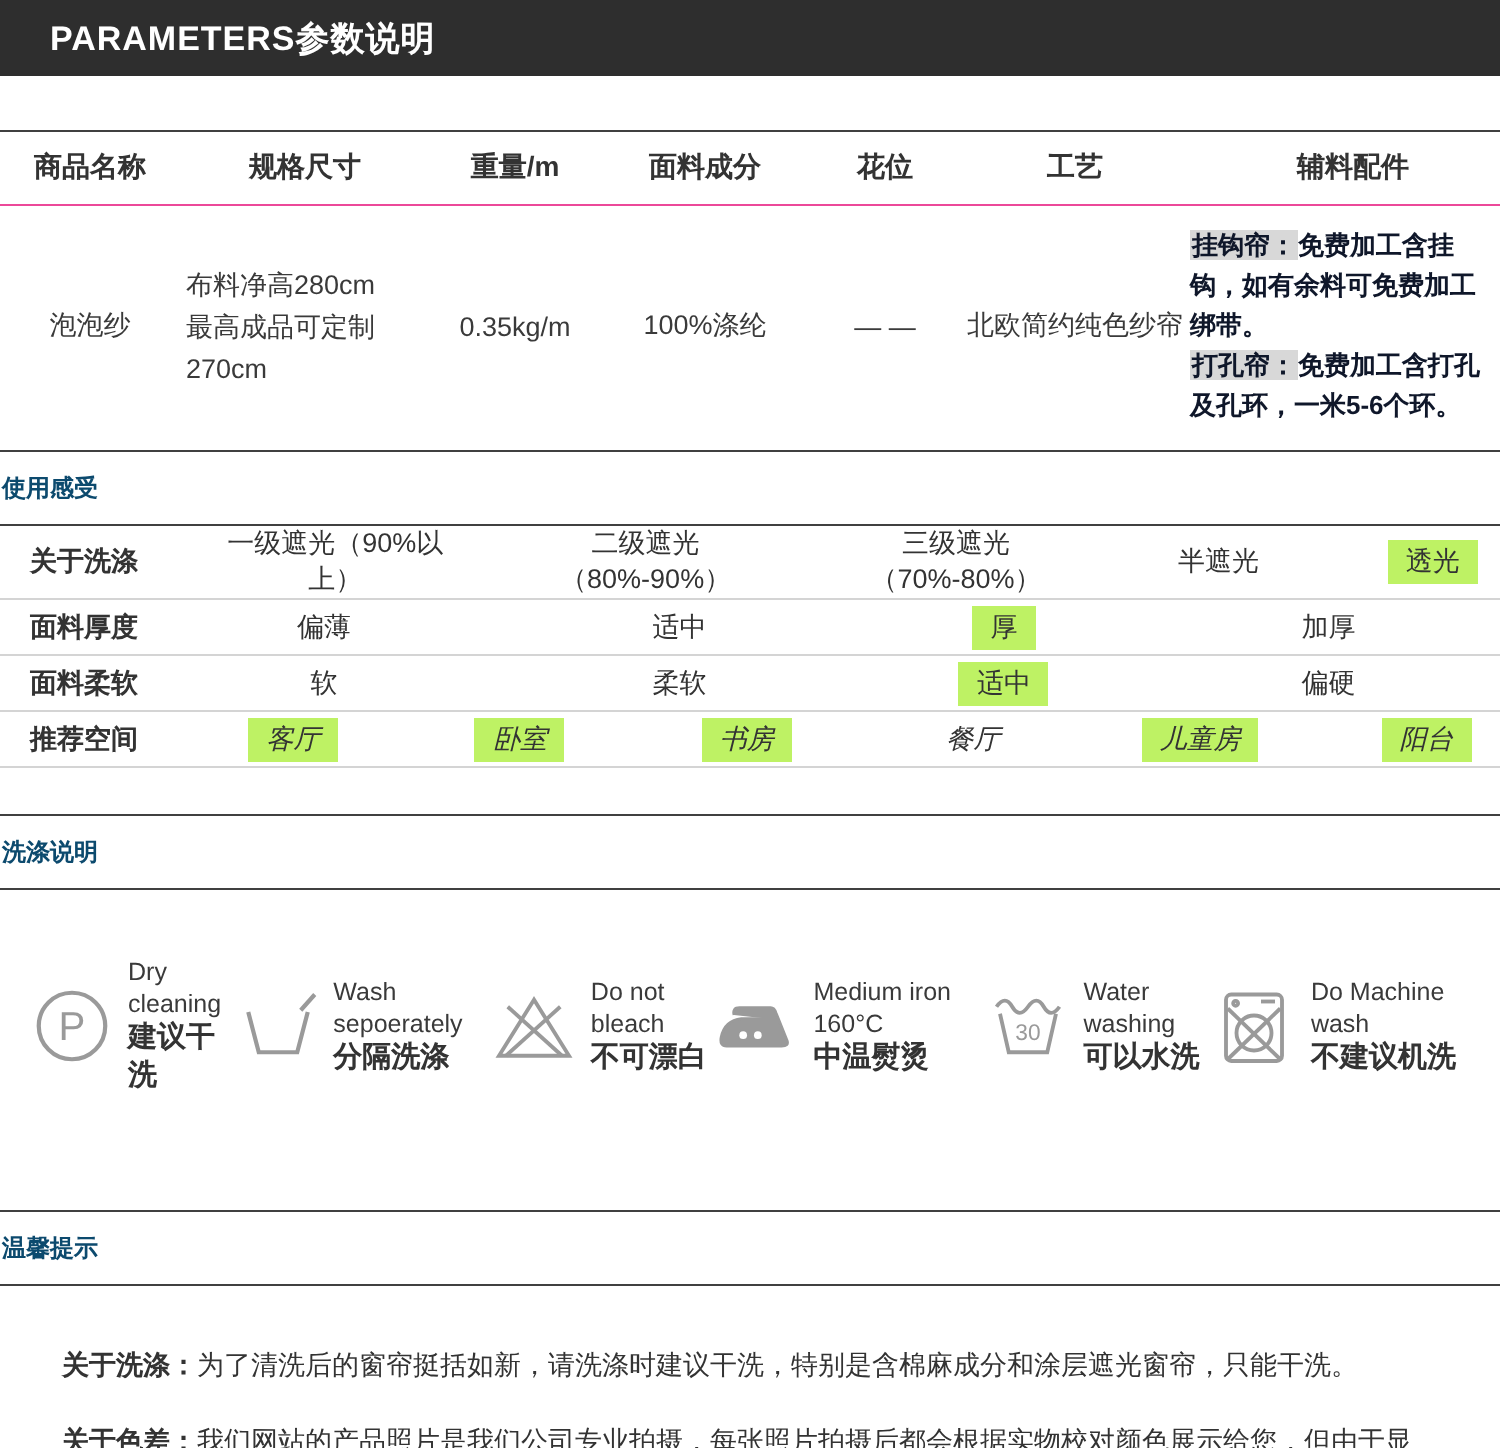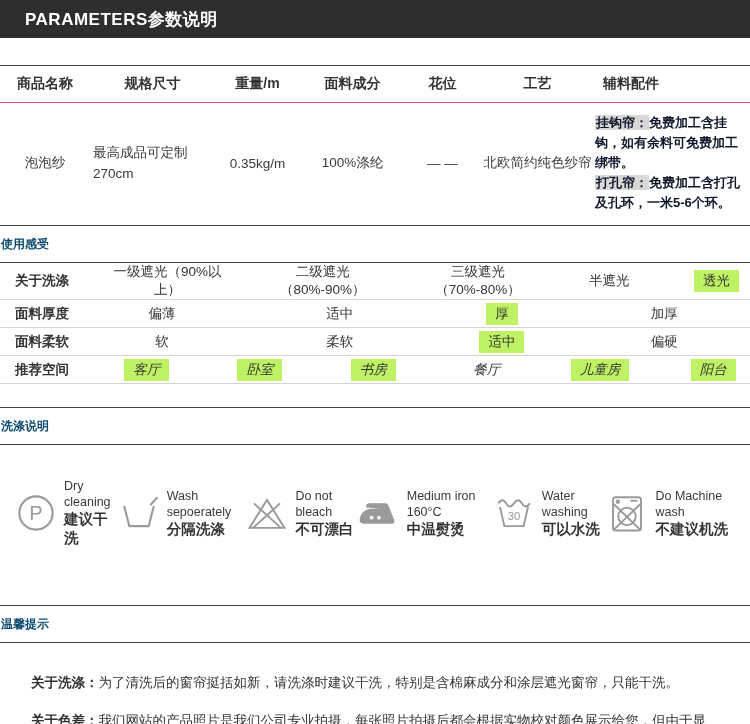--- a/index.html
+++ b/index.html
@@ -12,21 +12,21 @@
   .topbar {
     height: 38px; background: #2e2e2e; color: #fff;
     display: flex; align-items: center; padding-left: 25px;
     font-size: 17px; font-weight: bold; letter-spacing: .5px;
   }
   
   .spec { margin-top: 27px; }
   .grid7 { display: grid; grid-template-columns: 90px 125px 85px 105px 75px 115px 155px; }
   .spec-head { border-top: 1px solid #404040; border-bottom: 1px solid #ec4899; }
   .spec-head .hc { padding: 9px 0; font-size: 14px; font-weight: bold; text-align: center; }
-  .spec-head .hc.last { text-align: left; padding-left: 8px; }
+  .spec-head .hc.last { text-align: center; padding-left: 8px; }
   .spec-row { align-items: center; padding: 10px 0 12px; }
   .spec-row .dc { text-align: center; font-size: 13.5px; color: #3a3a3a; }
   .dc.size { text-align: left; padding-left: 3px; line-height: 21px; }
   .dc.acc { text-align: left; font-size: 13px; font-weight: bold; line-height: 20px; color: #0f172a; }
   .tag { background: #d8d8d8; padding: 0 1px; }
   
   .sec-title {
     border-top: 1px solid #404040; border-bottom: 1px solid #404040;
     padding: 10px 1px 9px; font-size: 12px; font-weight: bold; color: #0c4a6e;
   }
@@ -64,20 +64,21 @@
     <div class="hc">规格尺寸</div>
     <div class="hc">重量/m</div>
     <div class="hc">面料成分</div>
     <div class="hc">花位</div>
     <div class="hc">工艺</div>
     <div class="hc last">辅料配件</div>
   </div>
   <div class="grid7 spec-row">
     <div class="dc">泡泡纱</div>
     <div class="dc size">
+      <div>布料净高280cm</div>
       <div>最高成品可定制270cm</div>
     </div>
     <div class="dc">0.35kg/m</div>
     <div class="dc">100%涤纶</div>
     <div class="dc">— —</div>
     <div class="dc">北欧简约纯色纱帘</div>
     <div class="dc acc">
       <div><span class="tag">挂钩帘：</span><span>免费加工含挂钩，如有余料可免费加工绑带。</span></div>
       <div><span class="tag">打孔帘：</span><span>免费加工含打孔及孔环，一米5-6个环。</span></div>
     </div>

